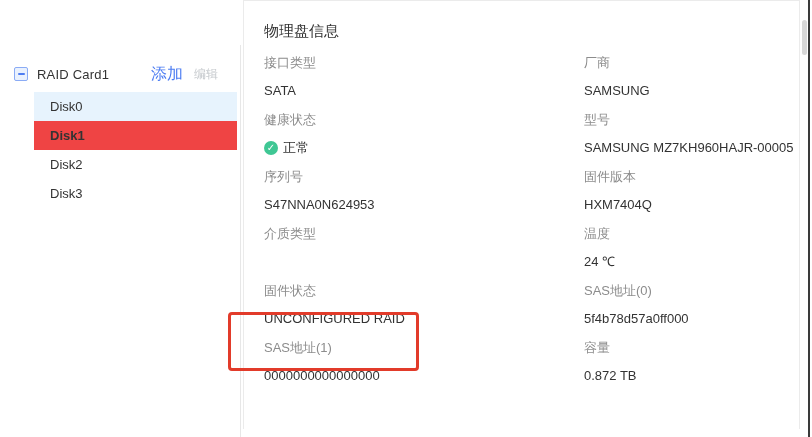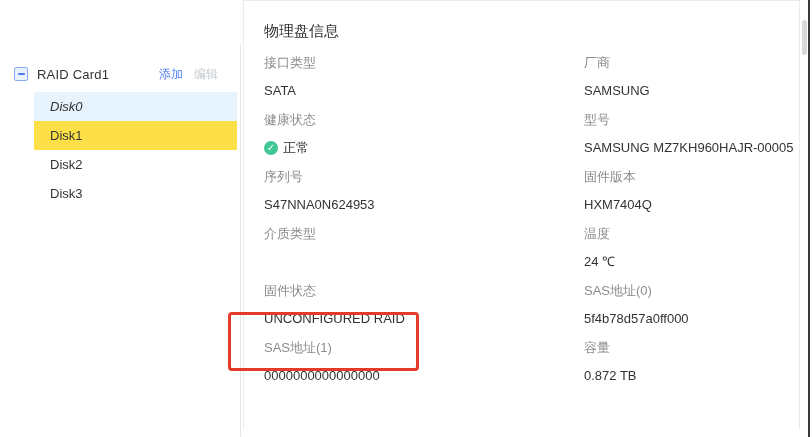--- a/index.html
+++ b/index.html
@@ -41,36 +41,36 @@
   }
   .minus-glyph { width: 7px; height: 2px; background: #4d7df2; border-radius: 1px; }
   .tree-label {
     flex: 1;
     font-size: 13px;
     color: #333;
     font-weight: 500;
     letter-spacing: 0.2px;
     white-space: nowrap;
   }
-  .link-add { font-size: 12px; color: #4d7df2; margin-right: 11px; cursor: pointer; }
+  .link-add { font-size: 16px; color: #4d7df2; margin-right: 11px; cursor: pointer; }
   .link-edit { font-size: 12px; color: #c4c8cc; cursor: default; }
 
   .disk-list { margin-top: 7px; }
   .disk-item {
     margin-left: 34px;
     margin-right: 3px;
     height: 29px;
     line-height: 29px;
     padding-left: 16px;
     font-size: 13px;
     color: #333;
     cursor: pointer;
   }
-  .disk-item.selected { background: #e7f3fd; font-style: italic; }
-  .disk-item.hovered  { background: #fde047; }
+  .disk-item.selected { background: #e7f3fd; }
+  .disk-item.hovered  { background: #ef4444; font-weight: bold; }
 
   
   .panel {
     position: absolute;
     left: 243px; top: 0;
     width: 557px; height: 429px;
     background: #fff;
     border: 1px solid #ebebeb;
     border-bottom: none;
     padding: 20px 0 0 20px;

